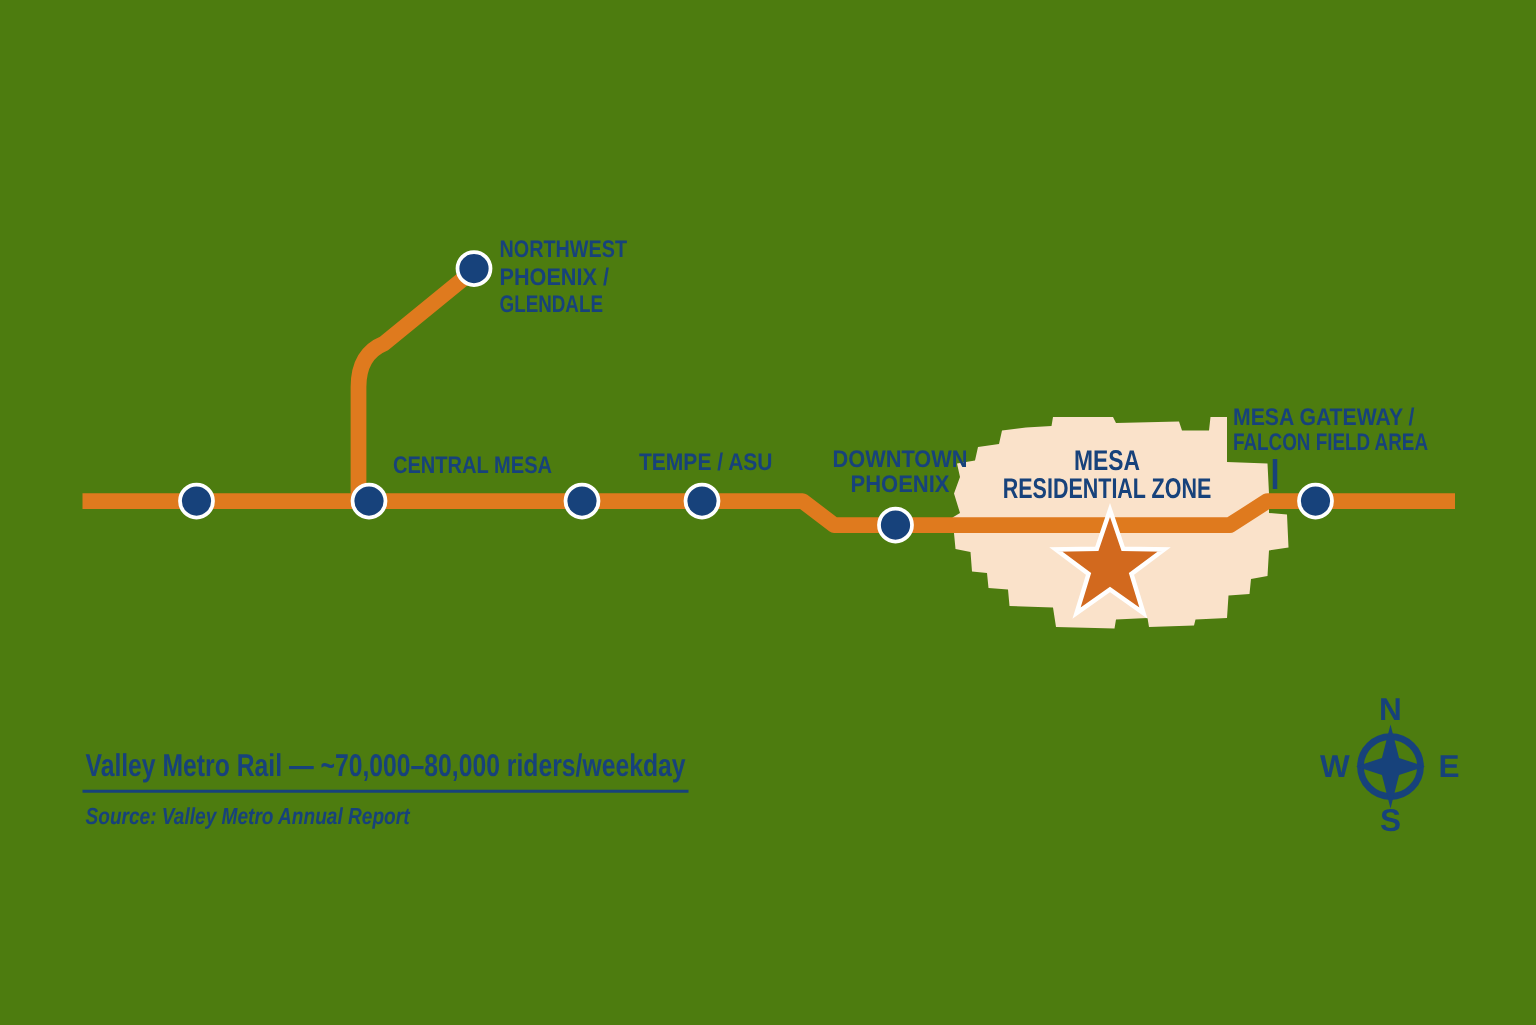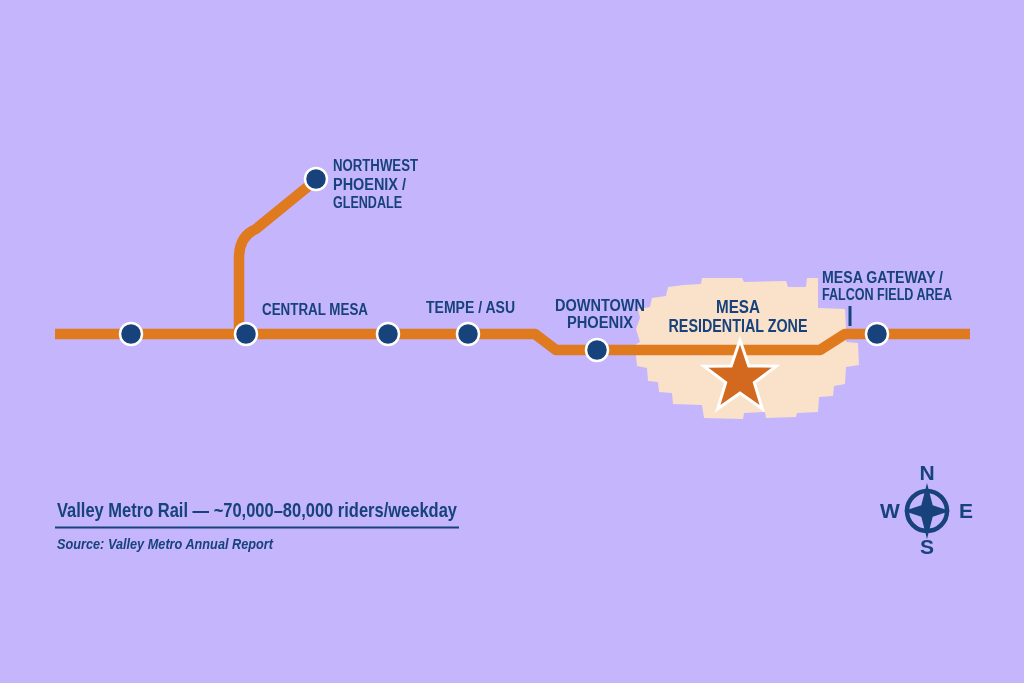--- a/index.html
+++ b/index.html
@@ -1,17 +1,17 @@
 <!DOCTYPE html>
 <html><head>
 <meta charset="utf-8">
 <style>
   html, body { margin: 0; padding: 0; background: #ffffff; }
   .canvas {
-    width: 1024px; height: 683px; background: #c4b5fd;
+    width: 1024px; height: 683px; background: #4d7c0f;
     position: relative; overflow: hidden;
     font-family: "Liberation Sans", "DejaVu Sans", sans-serif;
   }
   svg text {
     font-family: "Liberation Sans", "DejaVu Sans", sans-serif;
     font-weight: 700;
     fill: #17427B;
   }
   .station-label { font-size: 16px; }
   .zone-label    { font-size: 19px; }

